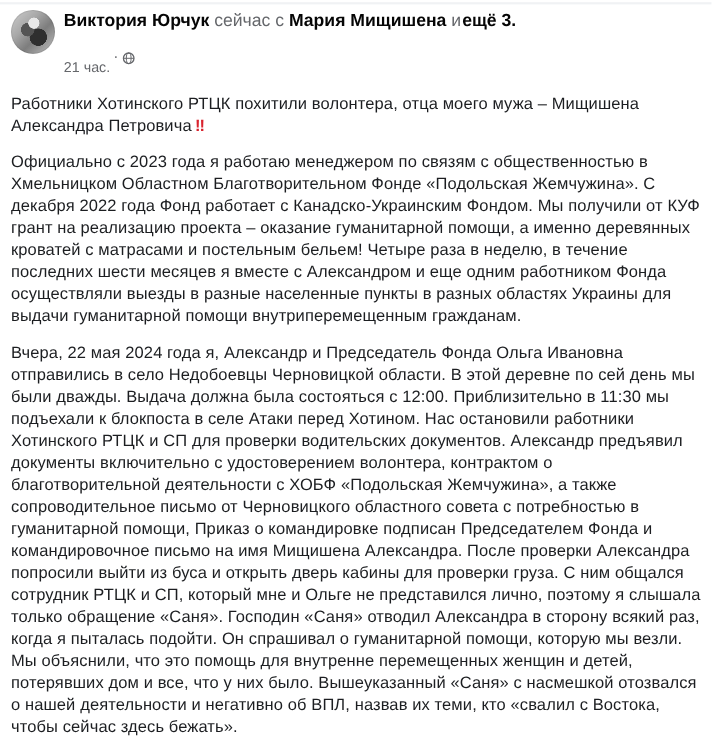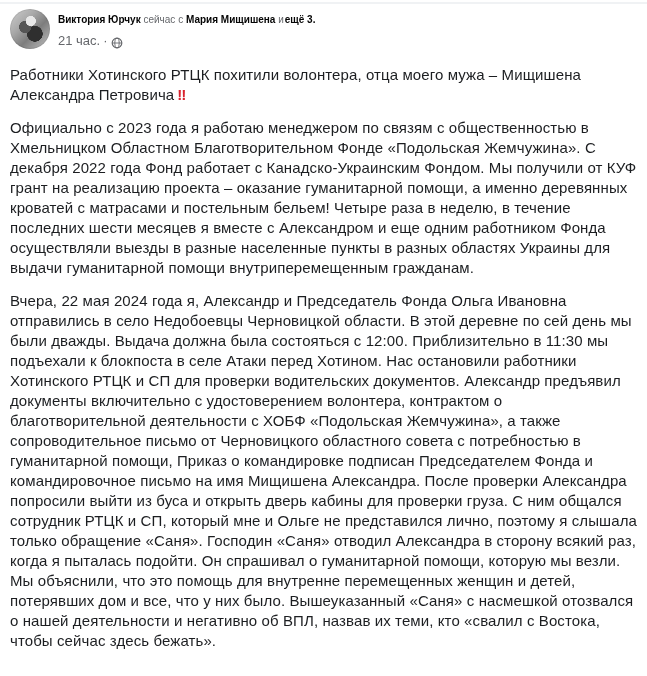--- a/index.html
+++ b/index.html
@@ -36,21 +36,21 @@
       radial-gradient(circle at 38% 45%, #555 0 18%, rgba(0,0,0,0) 19%),
       radial-gradient(circle at 62% 62%, #2f2f2f 0 22%, rgba(0,0,0,0) 23%),
       linear-gradient(135deg, #cfcfcf 0%, #a8a8a8 35%, #7d7d7d 60%, #c4c4c4 100%);
     box-shadow: inset 0 0 0 1px rgba(0,0,0,0.08);
   }
   .header-text {
     padding-top: 1px;
     line-height: 19px;
   }
   .byline {
-    font-size: 10px;
+    font-size: 16px;
     color: #65676b;
   }
   .name-link {
     font-weight: bold;
     color: #050505;
     cursor: pointer;
   }
   .more-link {
     font-weight: 600;
     color: #050505;
@@ -63,20 +63,21 @@
   .meta-row {
     font-size: 13px;
     color: #65676b;
     display: flex;
     align-items: center;
     gap: 3px;
     margin-top: 2px;
   }
   .timestamp {
     cursor: pointer;
+    margin-top: 20px;
   }
   .dot-sep {
     font-size: 13px;
     line-height: 13px;
   }
   .globe {
     display: inline-block;
     width: 12px;
     height: 12px;
     margin-top: 1px;

